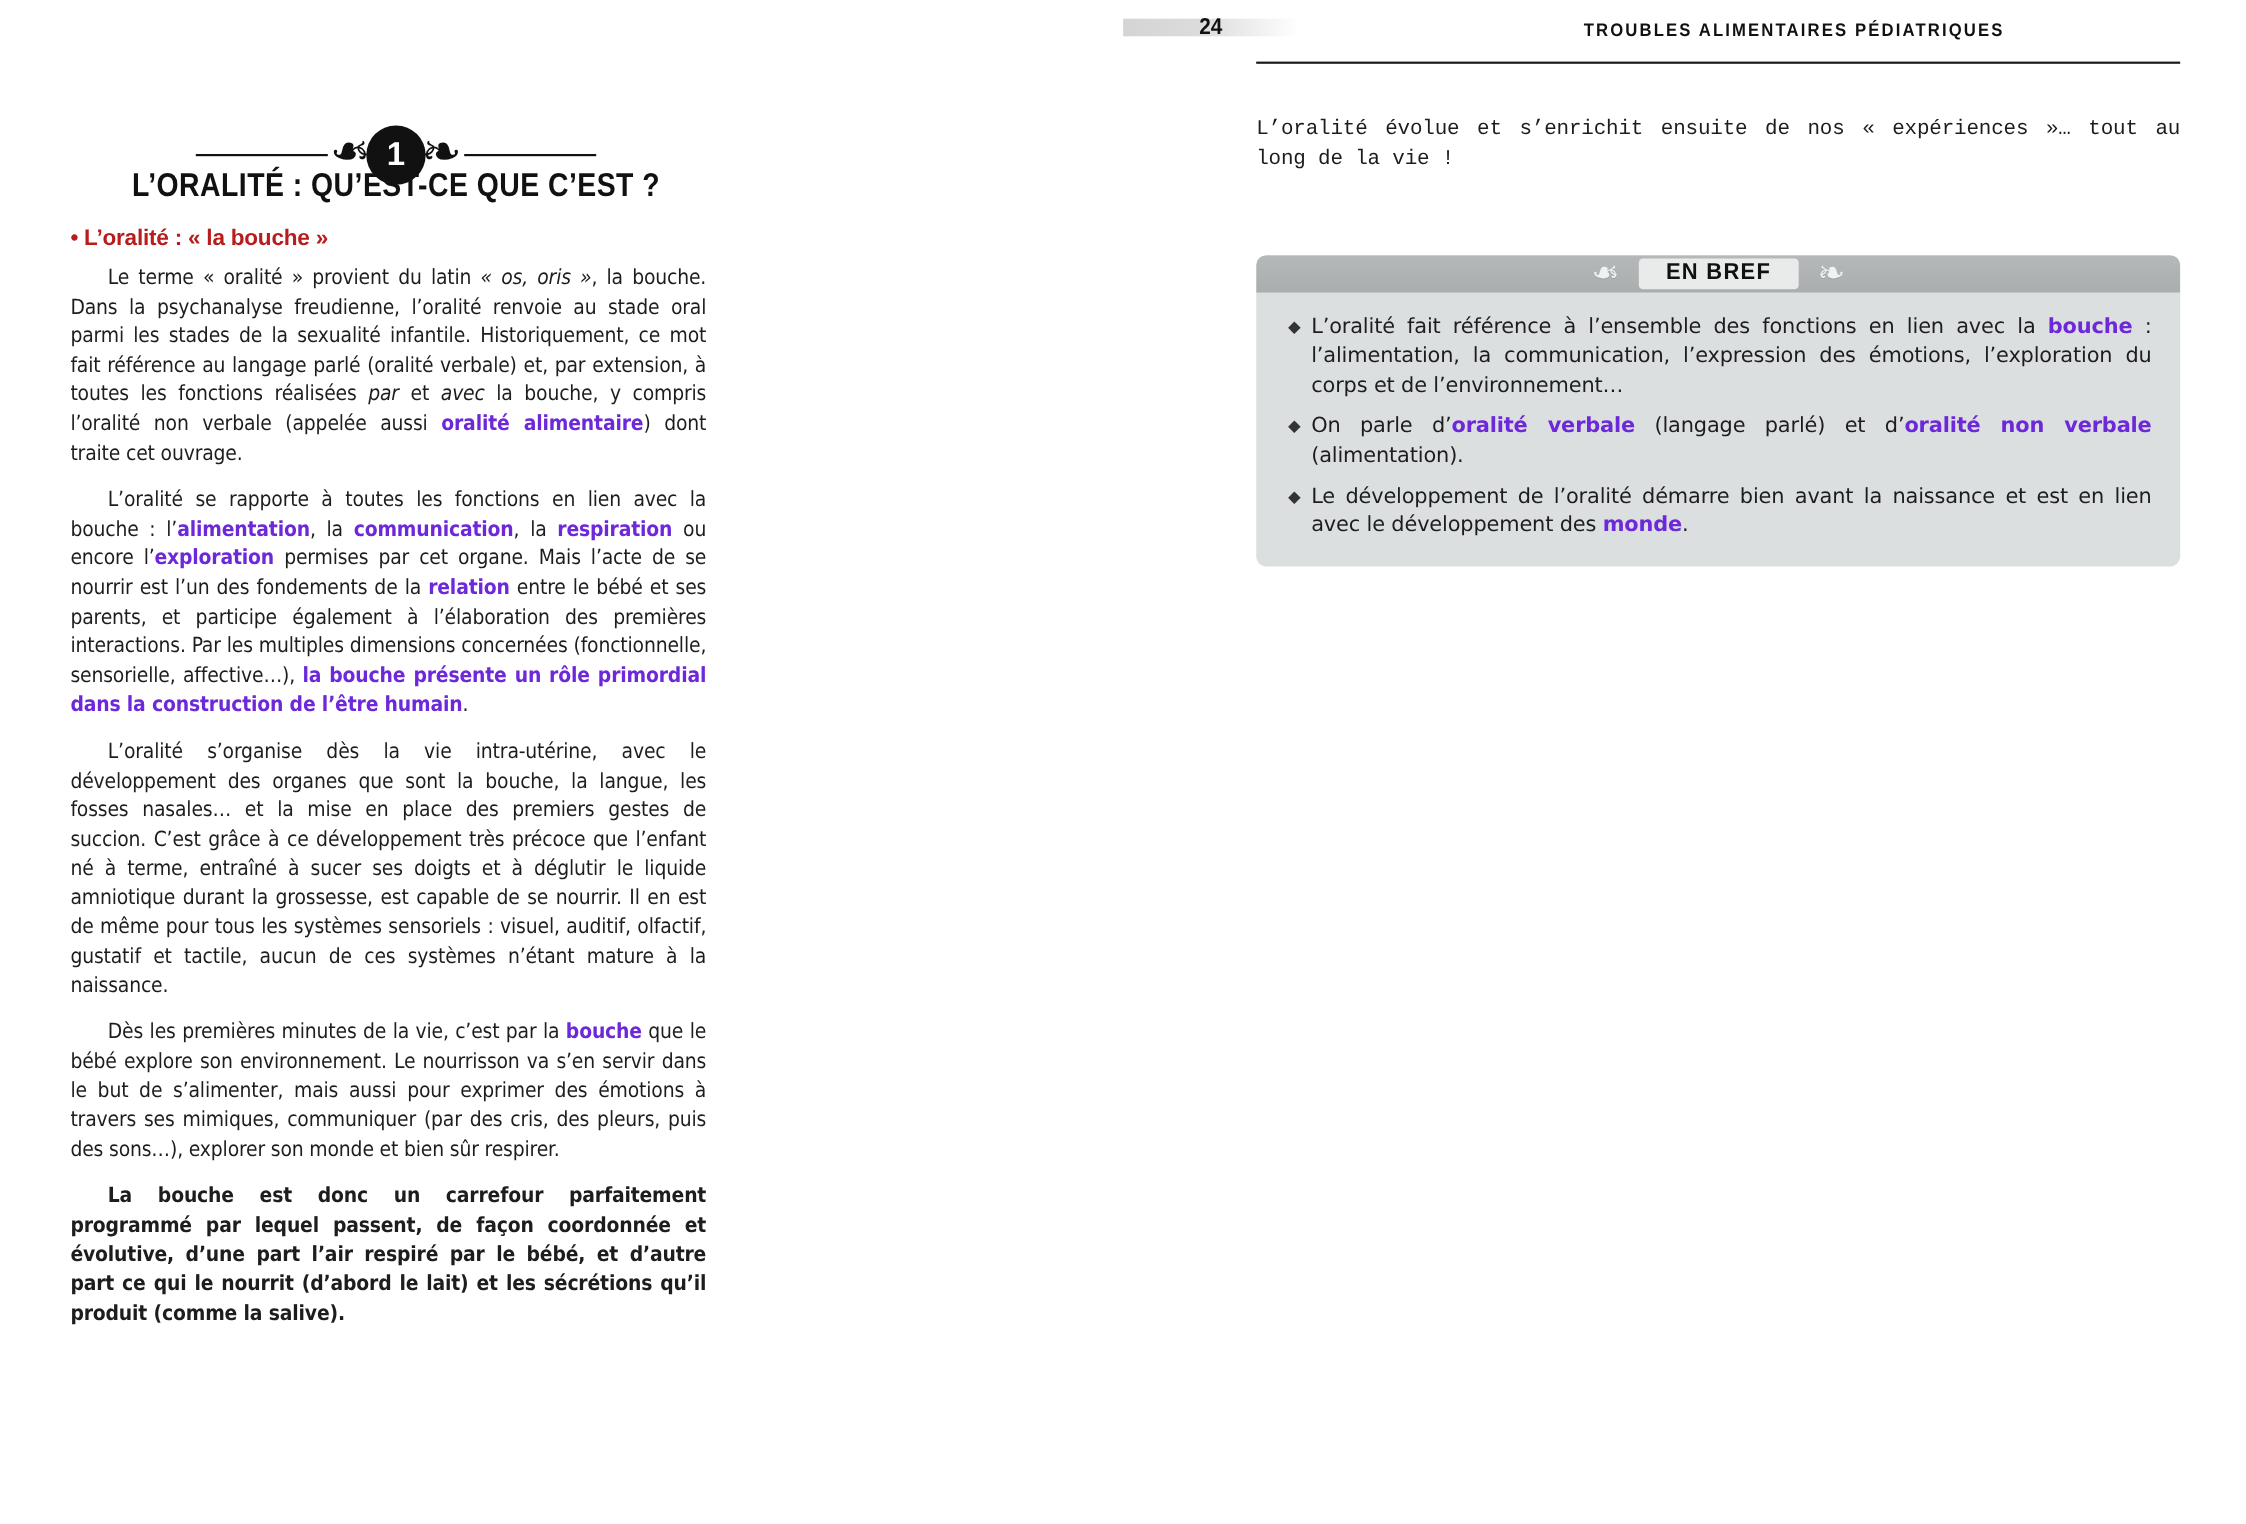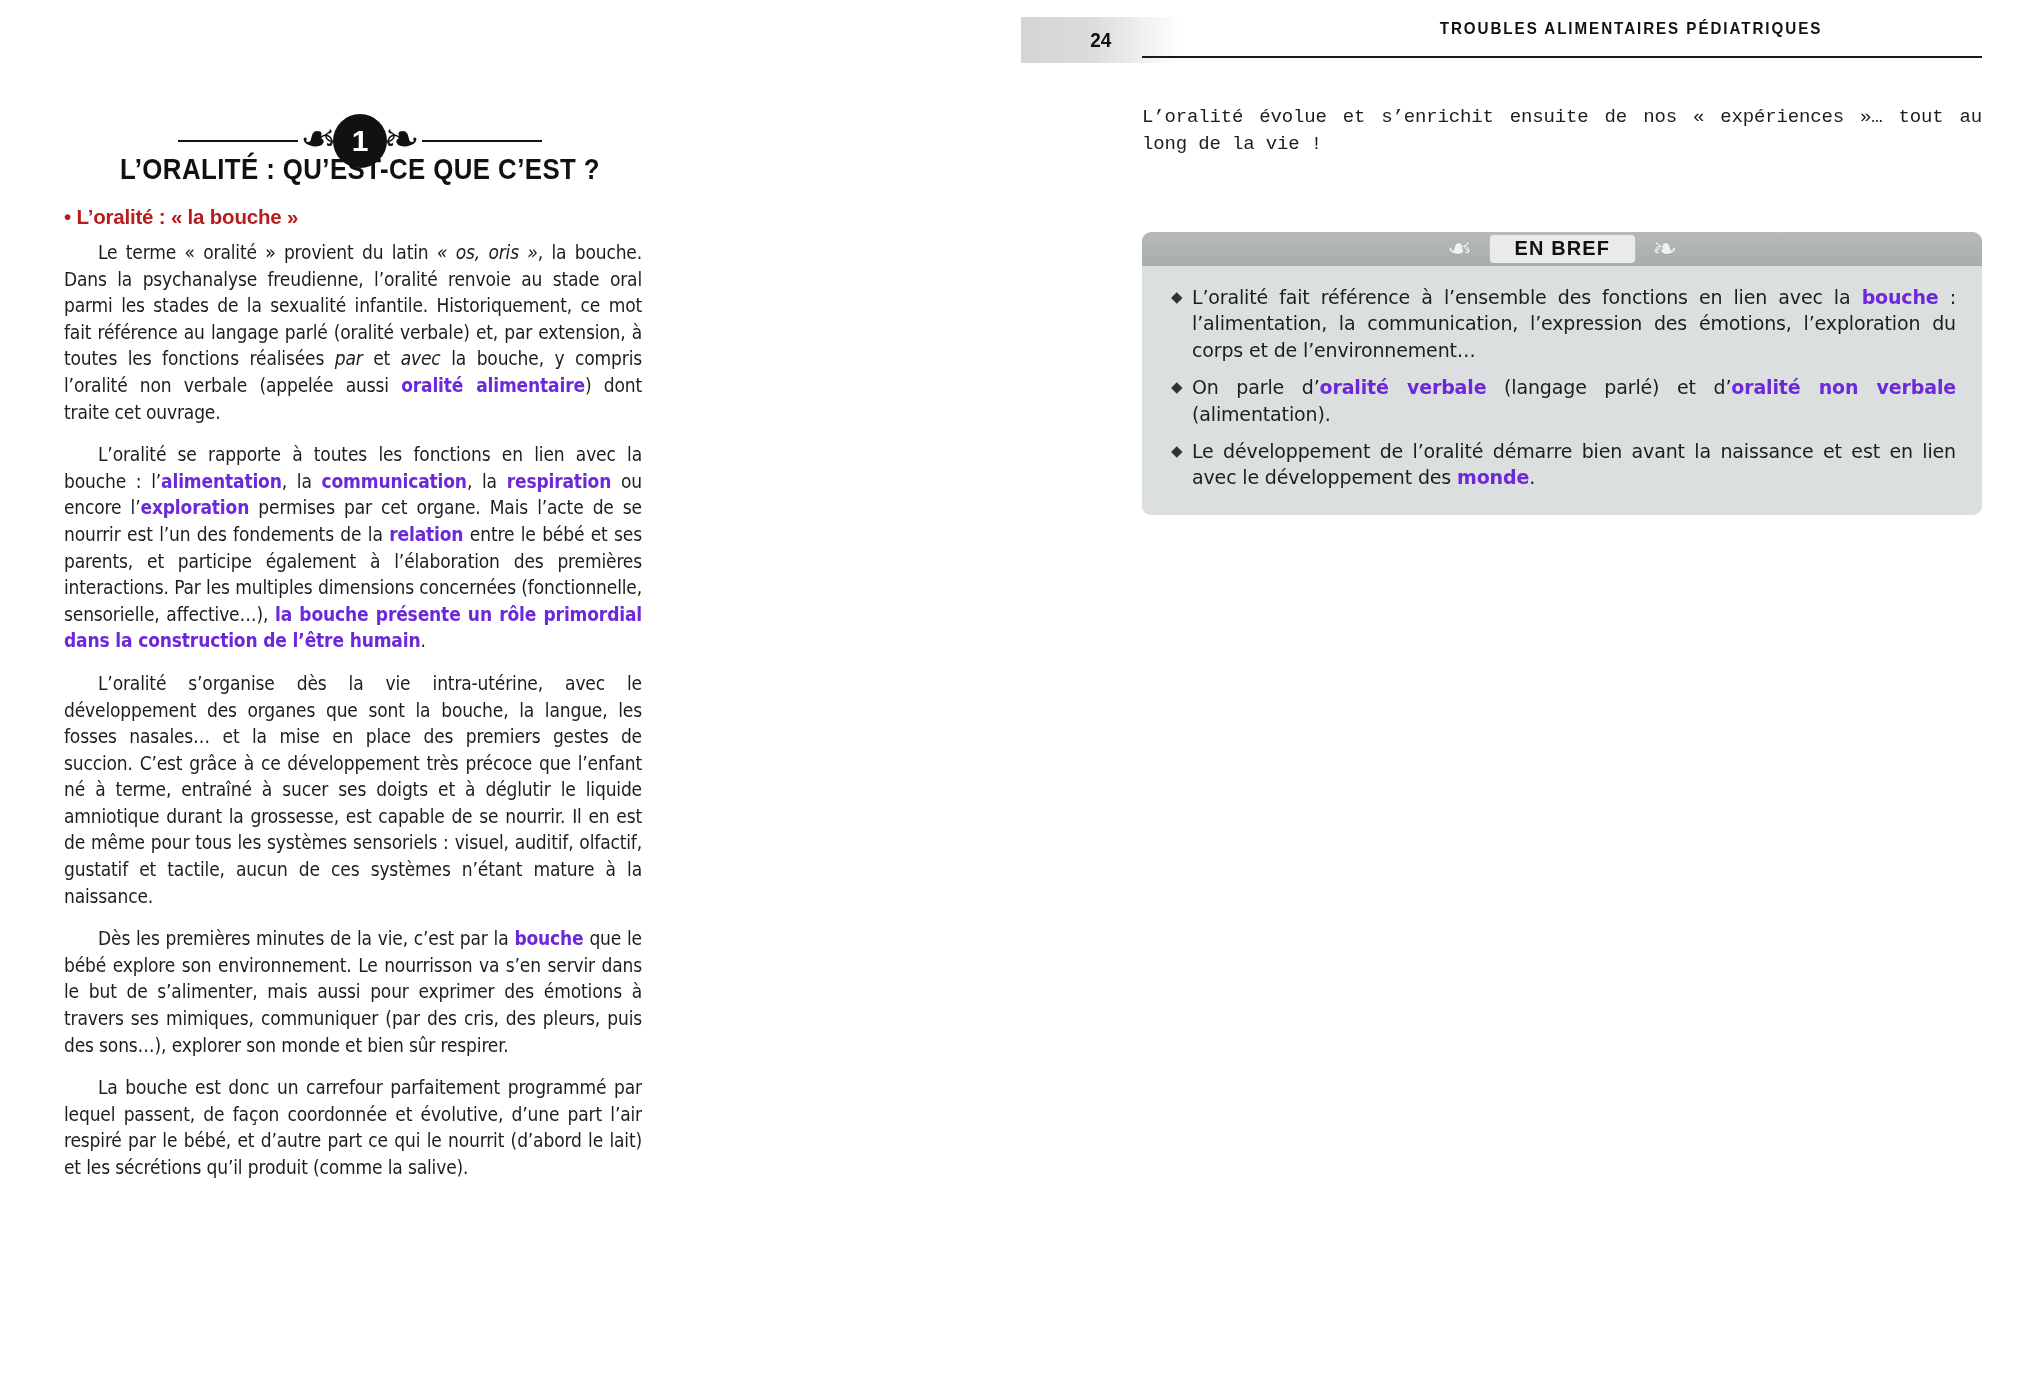--- a/index.html
+++ b/index.html
@@ -109,40 +109,40 @@
     margin: 0;
     text-align: justify;
     text-indent: 34px;
     font-size: 19px;
     line-height: 26.6px;
     color: #1d1d1d;
     letter-spacing: -0.15px;
     font-stretch: condensed;
   }
   p.body + p.body { margin-top: 16px; }
-  p.body.gap { margin-top: 26px; }
+  p.body.gap { margin-top: 26px; font-weight: bold; }
   .b { font-weight: bold; color: #6d28d9; }
   .i { font-style: italic; }
 
   
   .page-right { }
 
   .header {
     position: absolute;
     left: 0;
     top: 0;
     width: 1021px;
     height: 68px;
   }
   .folio-box {
     position: absolute;
     left: 0px;
     top: 17px;
     width: 160px;
-    height: 46px;
+    height: 16px;
     background: linear-gradient(to right, #d4d4d4 0%, #dcdcdc 45%, #ffffff 100%);
     display: flex;
     align-items: center;
     justify-content: center;
   }
   .folio-num {
     font-family: "Liberation Sans", sans-serif;
     font-weight: bold;
     font-size: 21px;
     color: #111;

